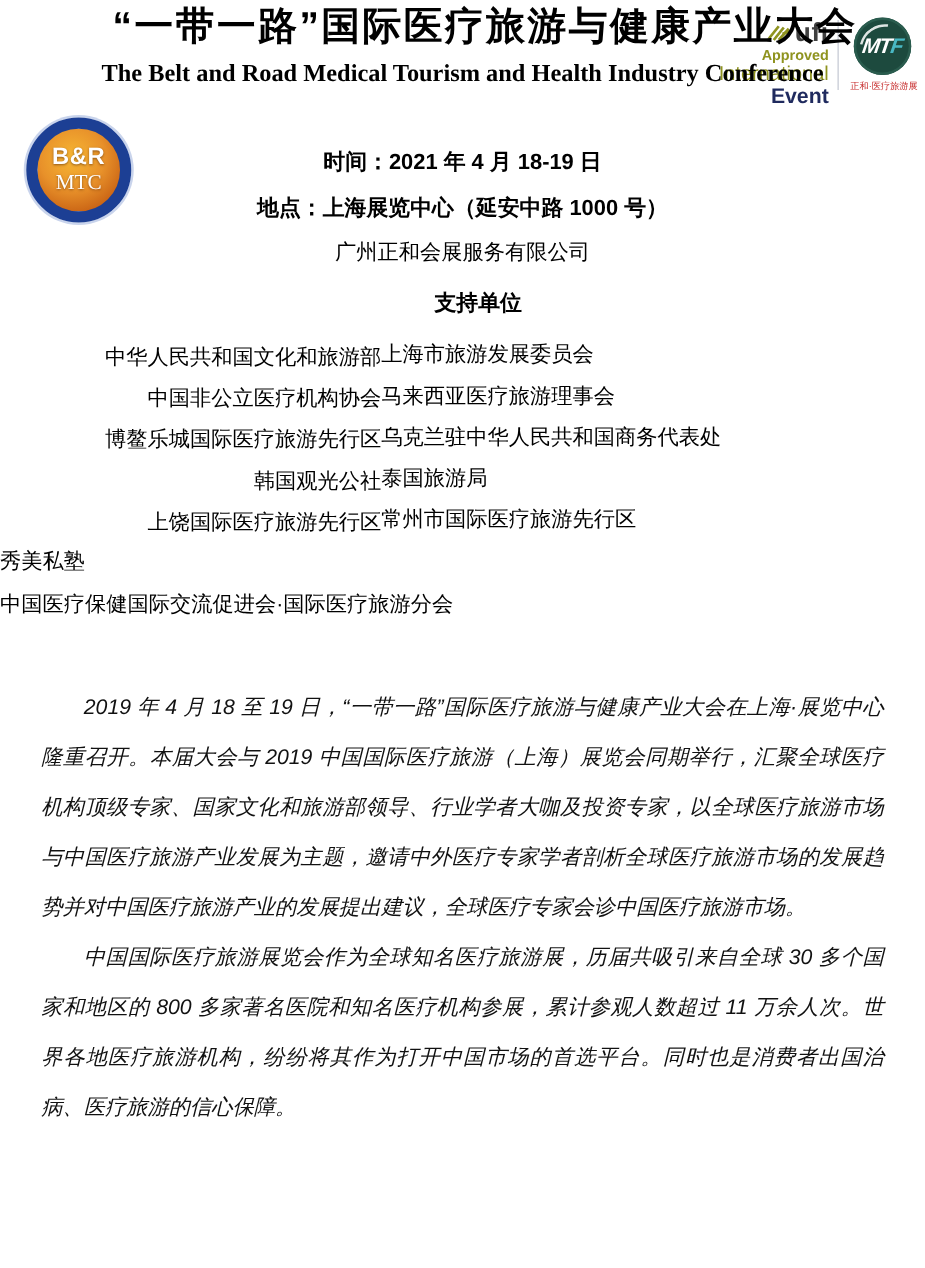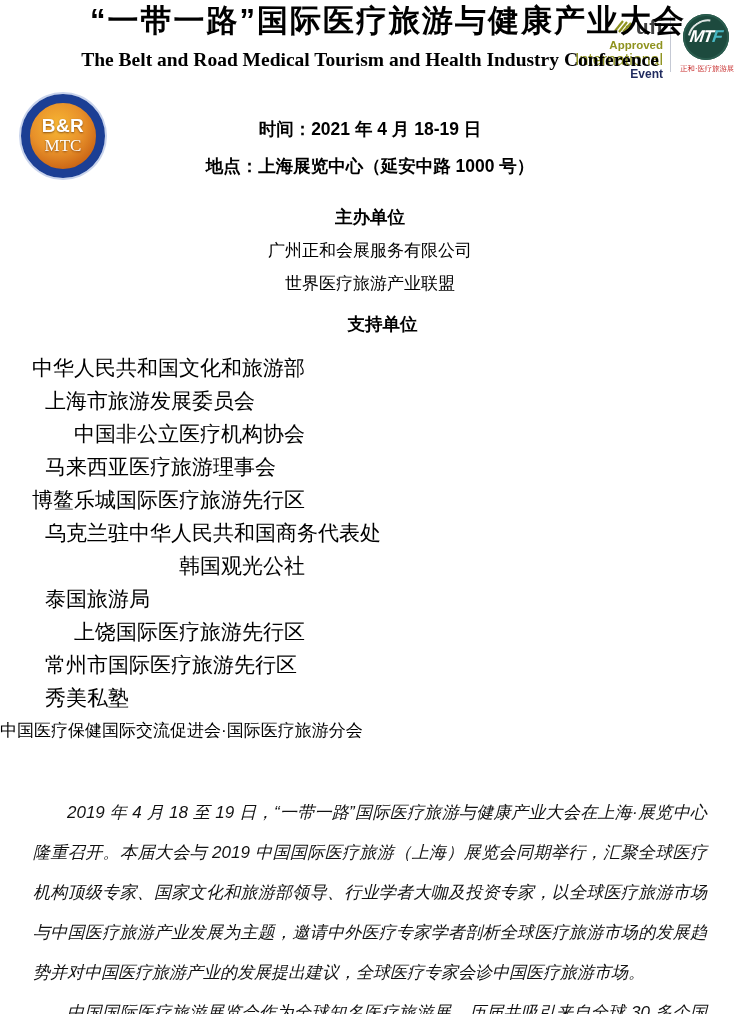--- a/index.html
+++ b/index.html
@@ -14,21 +14,21 @@
     overflow:hidden;
   }
 
   
   .badges { position:absolute; top:14px; right:6px; display:flex; align-items:flex-start; }
   .ufi-badge { text-align:right; line-height:1.08; padding-top:2px; }
   .ufi-row1 { display:flex; justify-content:flex-end; align-items:center; gap:2px; }
   .ufi-name { font-size:21px; font-weight:bold; color:#404040; letter-spacing:0.5px; }
   .ufi-l2 { font-size:11.5px; font-weight:bold; color:#8f931f; }
   .ufi-l3 { font-size:16px; font-weight:normal; color:#8f931f; }
-  .ufi-l4 { font-size:12px; font-weight:bold; color:#1f2a5e; }
+  .ufi-l4 { font-size:17px; font-weight:bold; color:#1f2a5e; }
   .badge-divider { width:1px; height:56px; background:#c5c9d4; margin:2px 7px 0 7px; }
   .mtf-badge { width:56px; text-align:center; }
   .mtf-circle {
     width:46px; height:46px; border-radius:50%;
     background:#1d4a3e;
     margin:0 auto; position:relative;
     display:flex; align-items:center; justify-content:center;
     box-shadow:inset 0 0 0 2px #2a5c4e;
   }
   .mtf-letters { font-style:italic; font-weight:bold; font-size:17px; color:#ffffff; letter-spacing:-1px; transform:skewX(-8deg); }
@@ -63,23 +63,23 @@
     font-weight:bold; font-size:19.5px; margin-top:7px;
   }
 
   
   .info { margin-top:40px; text-align:center; font-weight:bold; font-size:17.5px; line-height:37px; }
   .section-heading { text-align:center; font-weight:bold; font-size:17.5px; line-height:33px; }
   .organizers-heading { margin-top:16px; }
   .org-item { text-align:center; font-size:17px; line-height:33px; }
   .supporters-heading { margin-top:8px;margin-left:25px; }
   .sup-table { margin-top:10px; }
-  .sup-row { display:flex; font-size:21px; line-height:33px;flex-direction:column; }
+  .sup-row { display:flex; font-size:17px; line-height:33px; }
   .sup-left { width:305px; text-align:right; }
-  .sup-right { margin-left:45px; text-align:left; flex:1; }
+  .sup-right { text-align:left; flex:1;font-family:Liberation Mono, monospace; }
   .sup-footer { text-align:left; font-size:17px; line-height:33px; }
 
   
   .body-text { margin-top:46px; padding:0 33px; }
   .body-text p {
     font-size:17px; line-height:40px;
     text-align:justify; text-indent:2em;
     color:#111111;
     font-style:italic;
   }
@@ -125,23 +125,21 @@
     </div>
     <div class="title-cn">“一带一路”国际医疗旅游与健康产业大会</div>
     <div class="title-en">The Belt and Road Medical Tourism and Health Industry Conference</div>
   </div>
 
   <div class="info">
     <div>时间：2021 年 4 月 18-19 日</div>
     <div>地点：上海展览中心（延安中路 1000 号）</div>
   </div>
 
-  <div class="section-heading organizers-heading">主办单位</div>
   <div class="org-item">广州正和会展服务有限公司</div>
-  <div class="org-item">世界医疗旅游产业联盟</div>
 
   <div class="section-heading supporters-heading">支持单位</div>
   <div class="sup-table">
     <div class="sup-row">
       <div class="sup-left">中华人民共和国文化和旅游部</div>
       <div class="sup-right">上海市旅游发展委员会</div>
     </div>
     <div class="sup-row">
       <div class="sup-left">中国非公立医疗机构协会</div>
       <div class="sup-right">马来西亚医疗旅游理事会</div>

